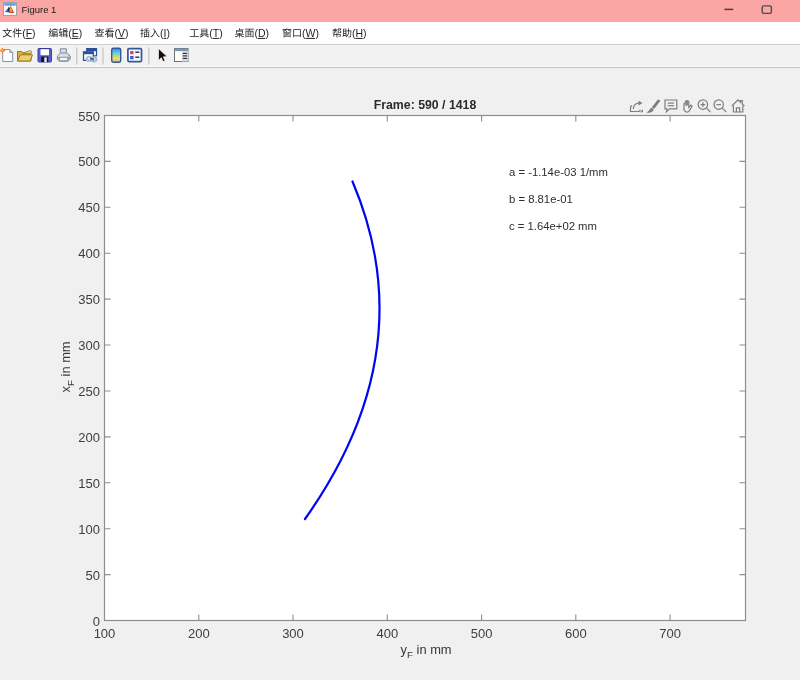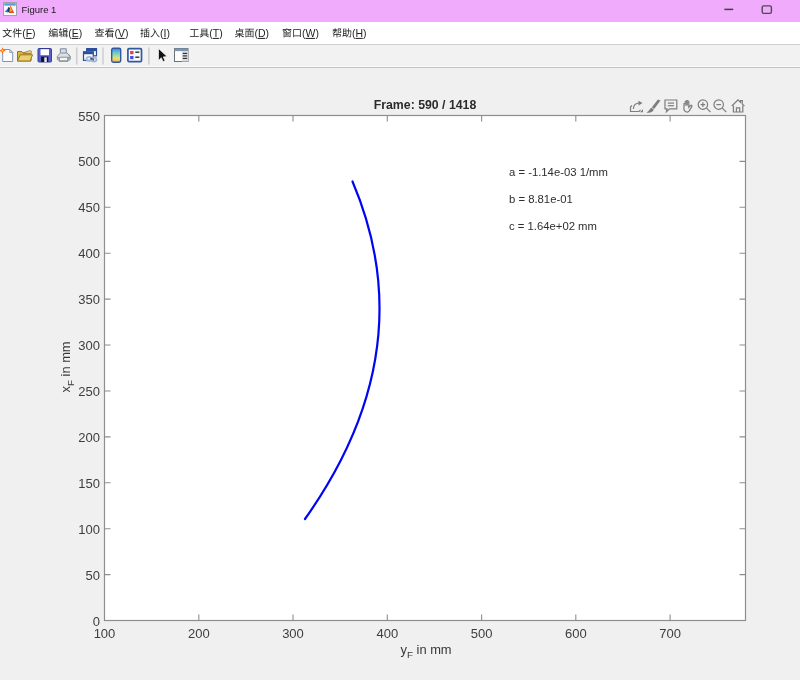--- a/index.html
+++ b/index.html
@@ -1,16 +1,16 @@
 <!DOCTYPE html>
 <html><head><meta charset="utf-8"><style>
 *{margin:0;padding:0;box-sizing:border-box}
 body{width:800px;height:680px;position:relative;overflow:hidden;background:#f0f0f0;font-family:"Liberation Sans",sans-serif}
 </style></head><body>
-<div style="position:absolute;left:0;top:0;width:800px;height:22px;background:#f0abfc">
+<div style="position:absolute;left:0;top:0;width:800px;height:22px;background:#fca5a5">
 <svg width="15" height="15" style="position:absolute;left:3px;top:2px">
 <rect x="0.5" y="0.5" width="13" height="13" fill="#f7f9fa" stroke="#9aa4ad" stroke-width="1"></rect>
 <rect x="1.2" y="1.2" width="11.6" height="2.4" fill="#5b9bd5"></rect>
 <path d="M1.8 9.8 L5.8 5.2 L7.6 6.6 L5.2 10.4 Z" fill="#2e7bbf"></path>
 <path d="M5.4 4.9 L7.4 6.5 L6.6 10.6 L4.6 9.6 Z" fill="#1c2f6e"></path>
 <path d="M7.3 3.4 C8.7 5.2 9.7 8.2 11.2 11 L5.8 11 C6.3 8 6.8 5.3 7.3 3.4 Z" fill="#e0491f"></path>
 <path d="M7.4 4.2 C8.2 5.6 8.7 7.6 9.3 9.6 L6.6 9.6 C6.9 7.6 7.1 5.8 7.4 4.2 Z" fill="#f5a93d"></path>
 </svg>
 <span style="position:absolute;left:21.5px;top:4px;font:9.5px/12px 'Liberation Sans';color:#191919">Figure 1</span>
 <svg width="80" height="22" style="position:absolute;left:720px;top:0">

